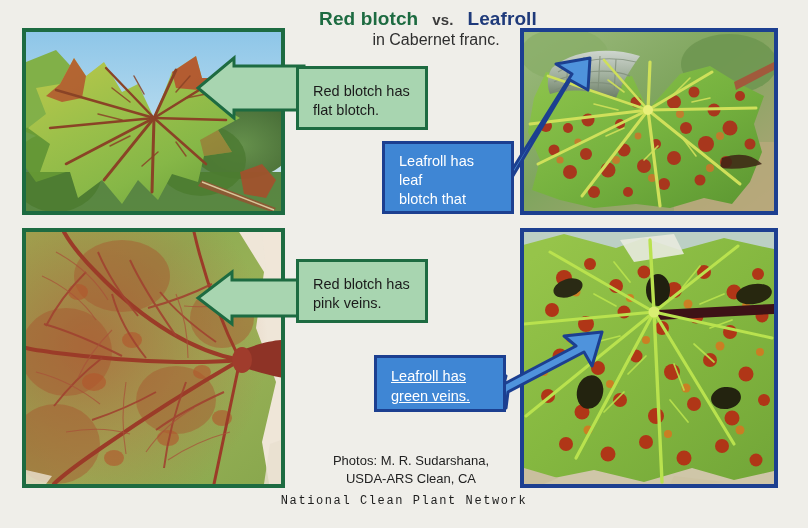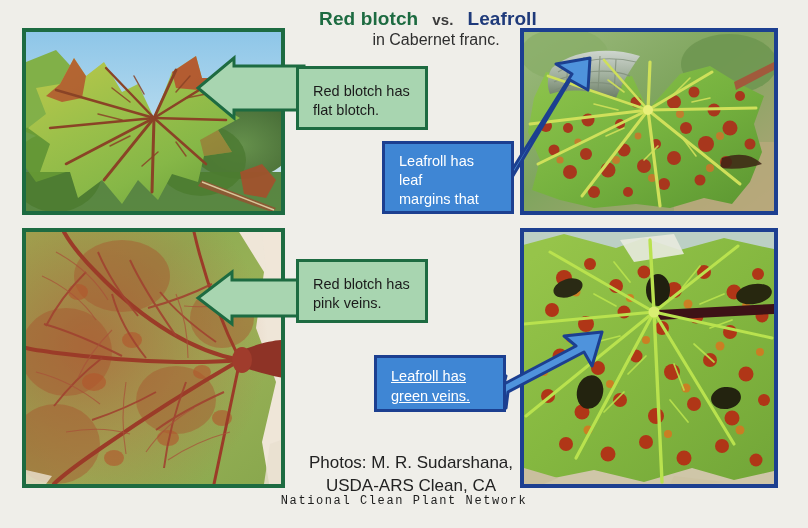--- a/index.html
+++ b/index.html
@@ -88,21 +88,21 @@
   #arrow-flat{ left:196px; top:58px;  width:108px; height:60px; }
   #arrow-pink{ left:196px; top:272px; width:108px; height:52px; }
   #arrow-roll{ left:492px; top:58px;  width:110px; height:128px; }
   #arrow-grn{  left:492px; top:330px; width:112px; height:84px; }
 
   
   .credits{
     position:absolute;
     left:296px; top:452px; width:230px;
     text-align:center;
-    font-size:17px;
+    font-size:13px;
     line-height:1.35;
     color:#222;
     z-index:4;
   }
   .footer{
     position:absolute;
     left:0; top:494px; width:808px;
     text-align:center;
     font-family:"Liberation Mono","DejaVu Sans Mono",monospace;
     font-size:12px;
@@ -483,21 +483,21 @@
   <div class="callout green" id="callout-flat">
     <div>
       <div>Red blotch has</div>
       <div>flat blotch.</div>
     </div>
   </div>
 
   <div class="callout blue" id="callout-roll">
     <div>
       <div>Leafroll has leaf</div>
-      <div>margins that</div>
+      <div>blotch that</div>
     </div>
   </div>
 
   <div class="callout green" id="callout-pink">
     <div>
       <div>Red blotch has</div>
       <div>pink veins.</div>
     </div>
   </div>
 

